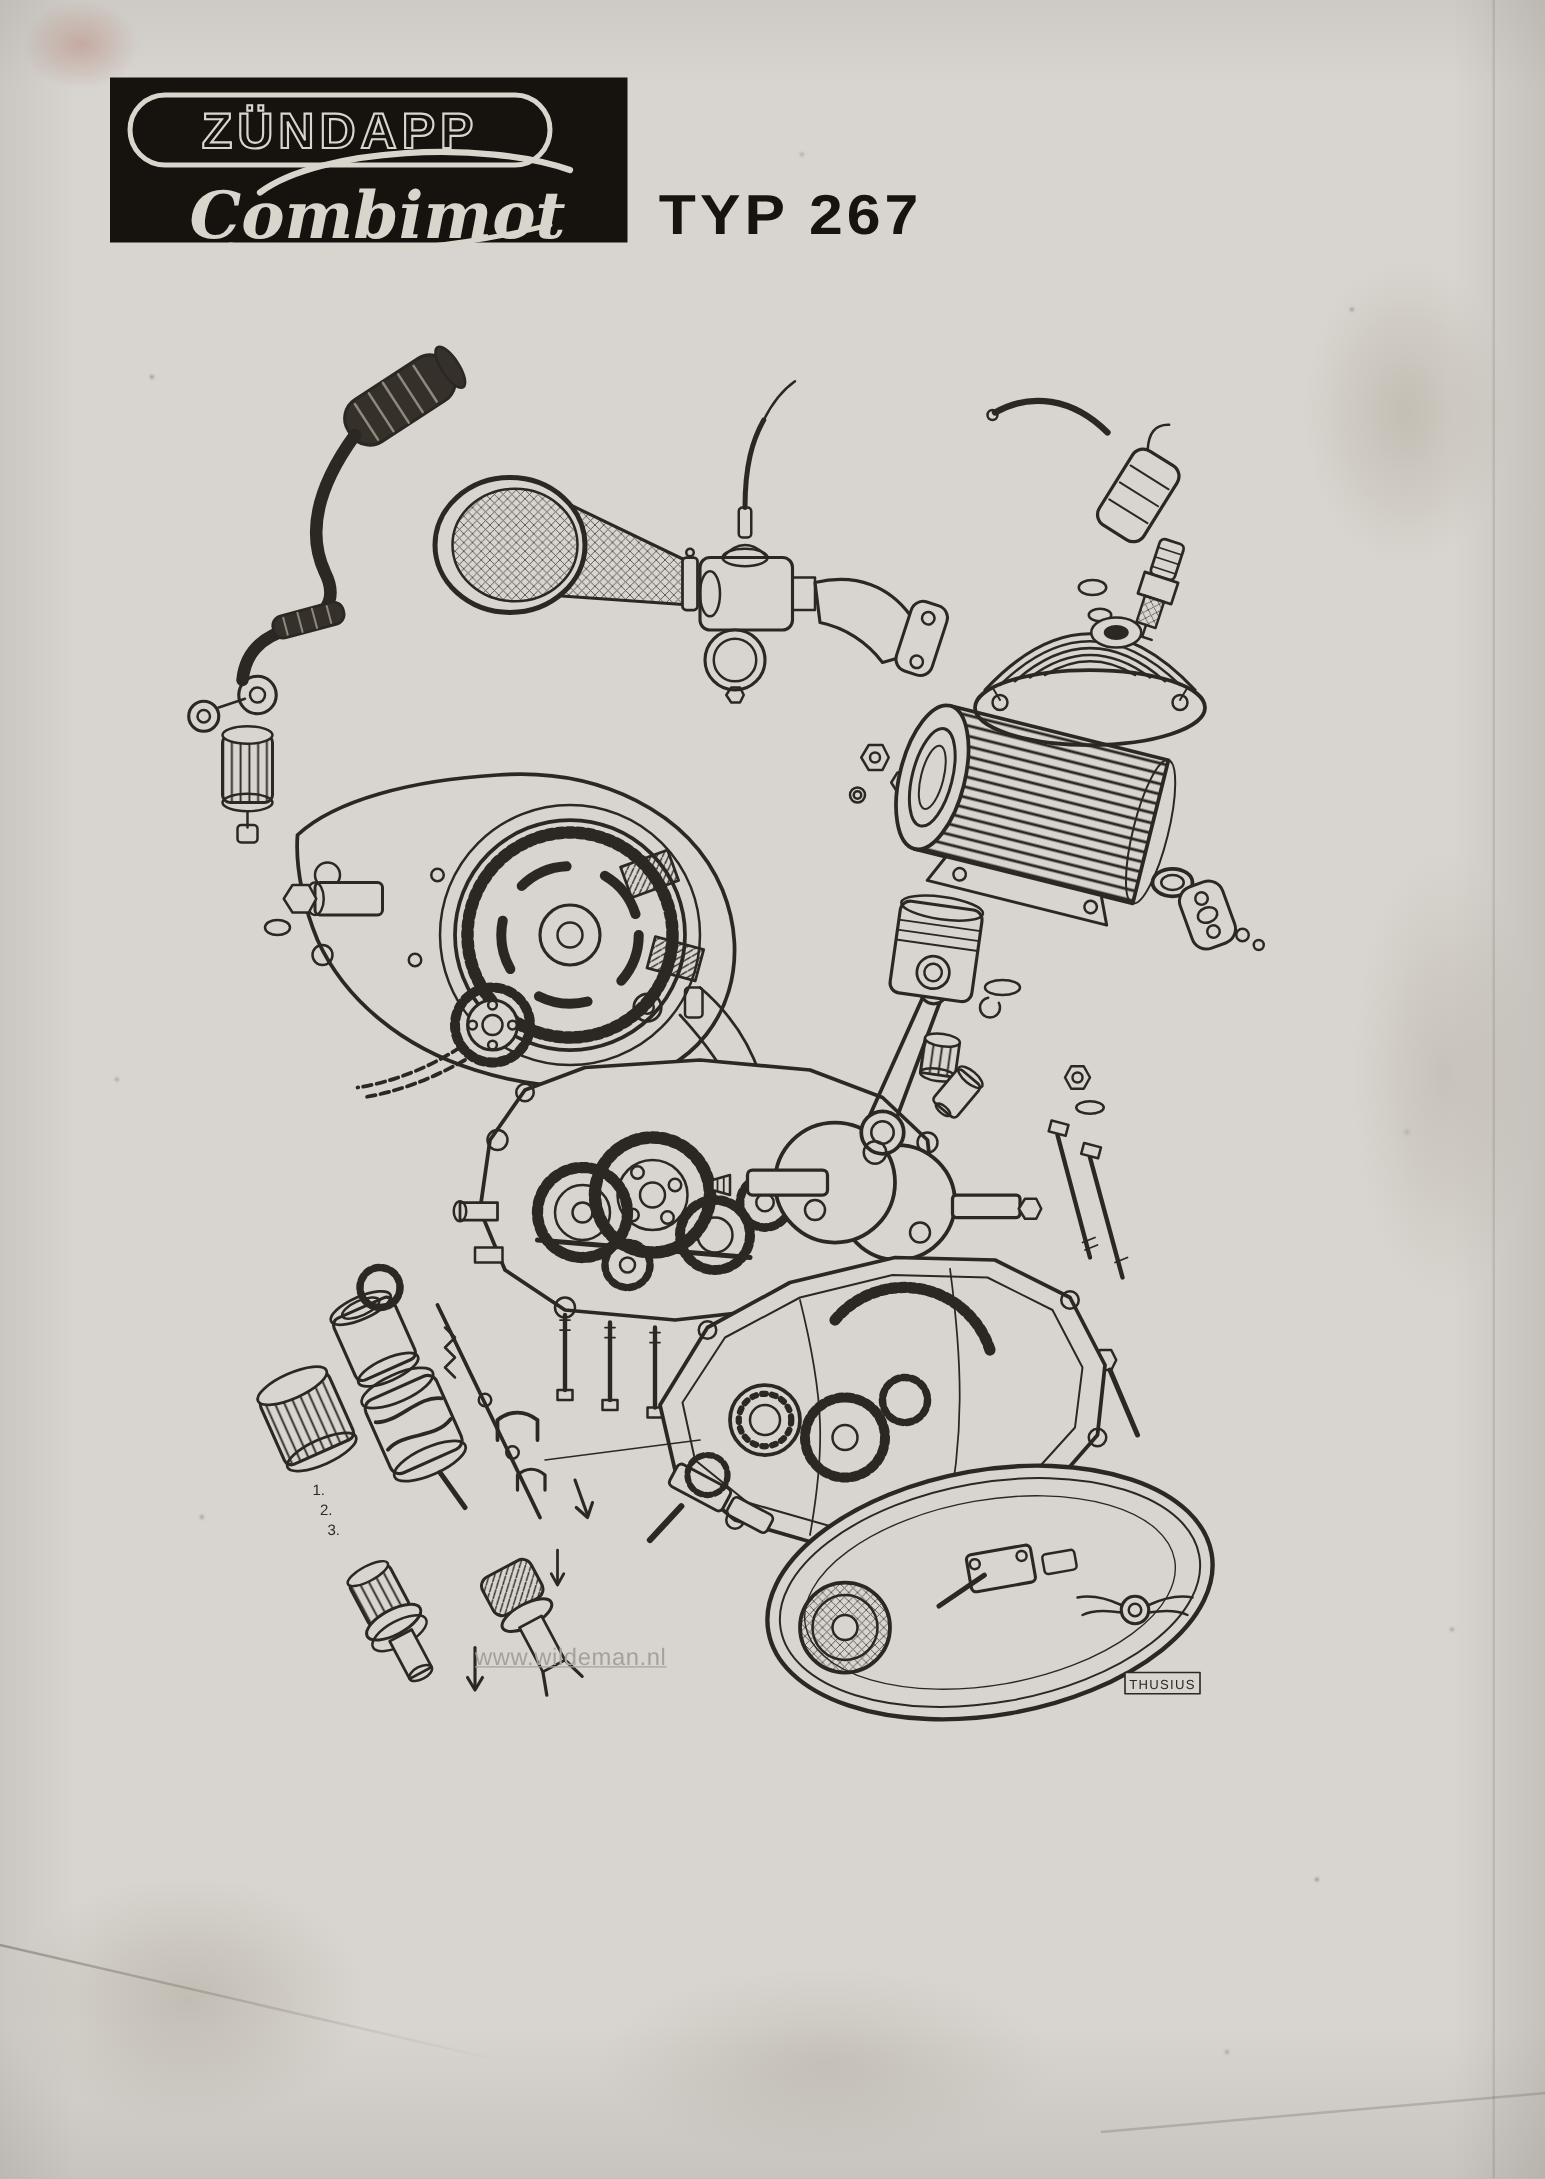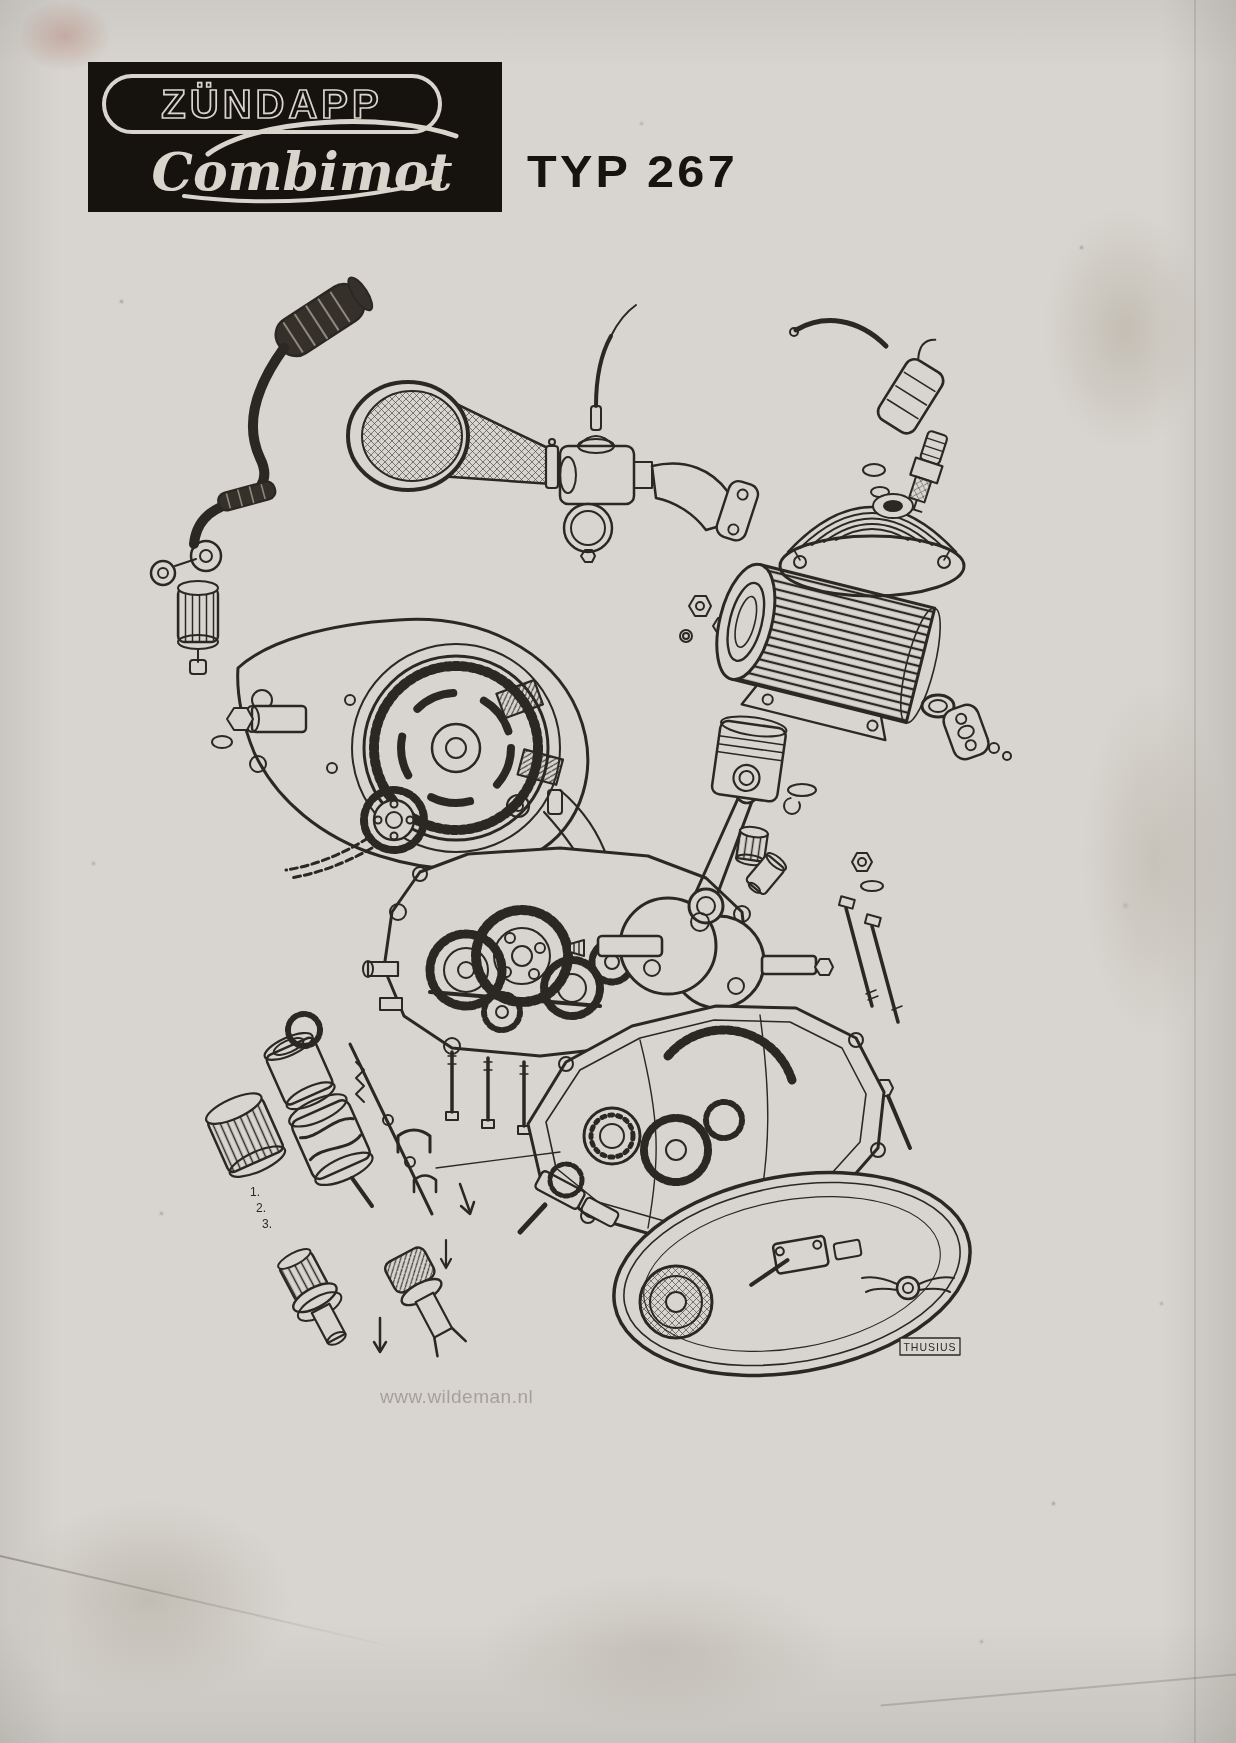--- a/index.html
+++ b/index.html
@@ -27,33 +27,33 @@
   .crease2 { left:880px; top:1688px; width:380px; height:2px; transform:rotate(-5deg); background:rgba(90,82,70,.25); }
   .crease3 { left:1194px; top:0; width:2px; height:1743px; background:rgba(90,82,70,.16); }
   .specks {
     left:0; top:0; width:3px; height:3px; border-radius:50%;
     box-shadow: 120px 300px 2px rgba(70,64,54,.45), 1080px 246px 2px rgba(70,64,54,.4),
                 1124px 904px 3px rgba(70,64,54,.35), 160px 1212px 2px rgba(70,64,54,.4),
                 1052px 1502px 2px rgba(70,64,54,.45), 92px 862px 2px rgba(70,64,54,.35),
                 640px 122px 2px rgba(70,64,54,.3), 1160px 1302px 2px rgba(70,64,54,.35),
                 520px 760px 2px rgba(70,64,54,.25), 980px 1640px 2px rgba(70,64,54,.35);
   }
-  .logo-badge { position:absolute; left:88px; top:62px; width:414px; height:150px; background:#16130f; }
+  .logo-badge { position:absolute; left:88px; top:62px; width:414px; height:132px; background:#16130f; }
   .type-label {
     position:absolute; left:527px; top:146px;
     font-size:45px; font-weight:bold; letter-spacing:3px; color:#17140e;
     transform:scale(1.08,1); transform-origin:left top; white-space:nowrap;
   }
   .subtitle {
     position:absolute; left:90px; top:218px; display:flex; gap:58px;
     font-size:27px; font-weight:bold; letter-spacing:1px; color:#211e18;
   }
   .watermark {
-    position:absolute; left:380px; top:1386px;
-    font-size:19px; color:#a6a198; letter-spacing:.5px;
+    position:absolute; left:380px; top:1316px;
+    font-size:19px; color:#a6a198; letter-spacing:.5px;text-decoration:underline;
   }
   .diagram { position:absolute; left:0; top:0; }
 </style>
 </head>
 <body>
 
 <div class="page">
 
   <div class="overlay vignette"></div>
   <div class="overlay stain stain1"></div>

